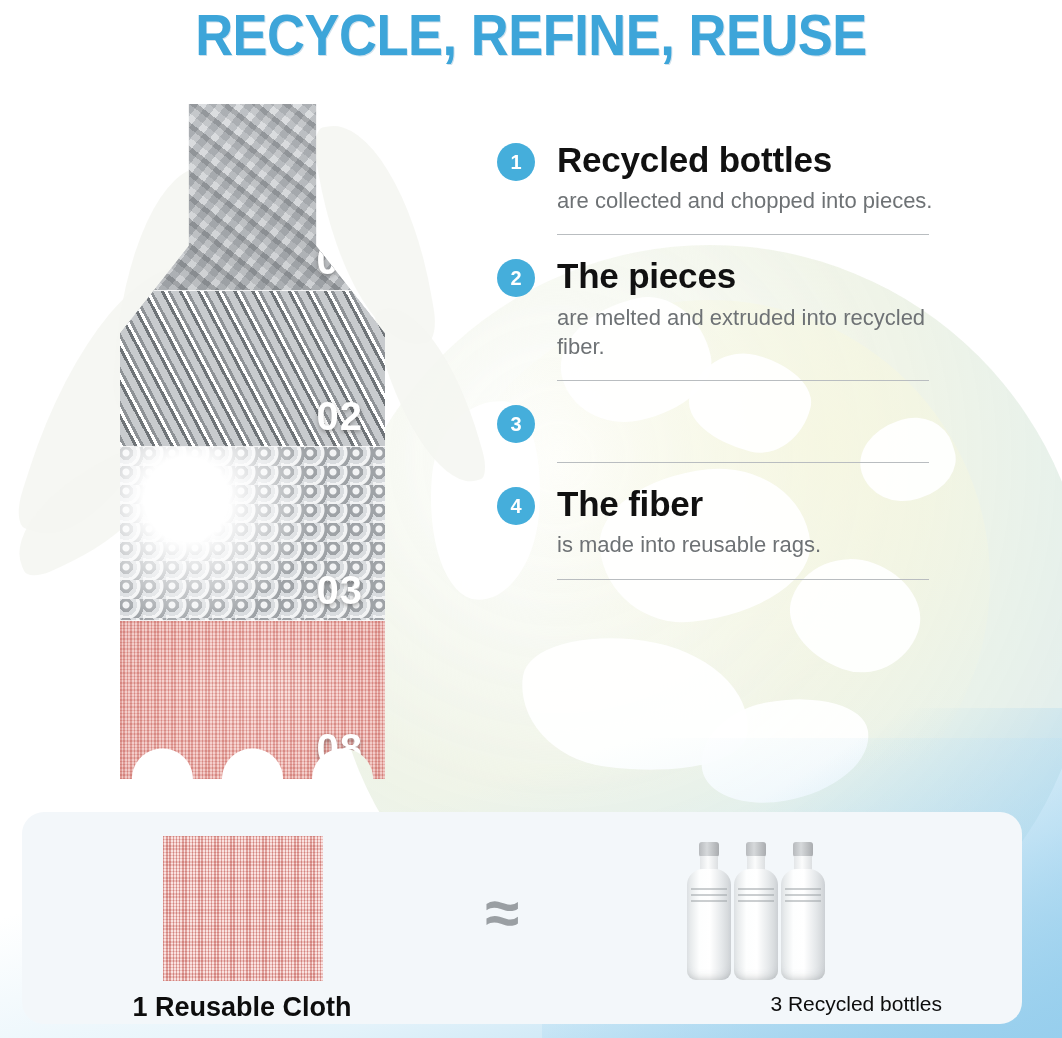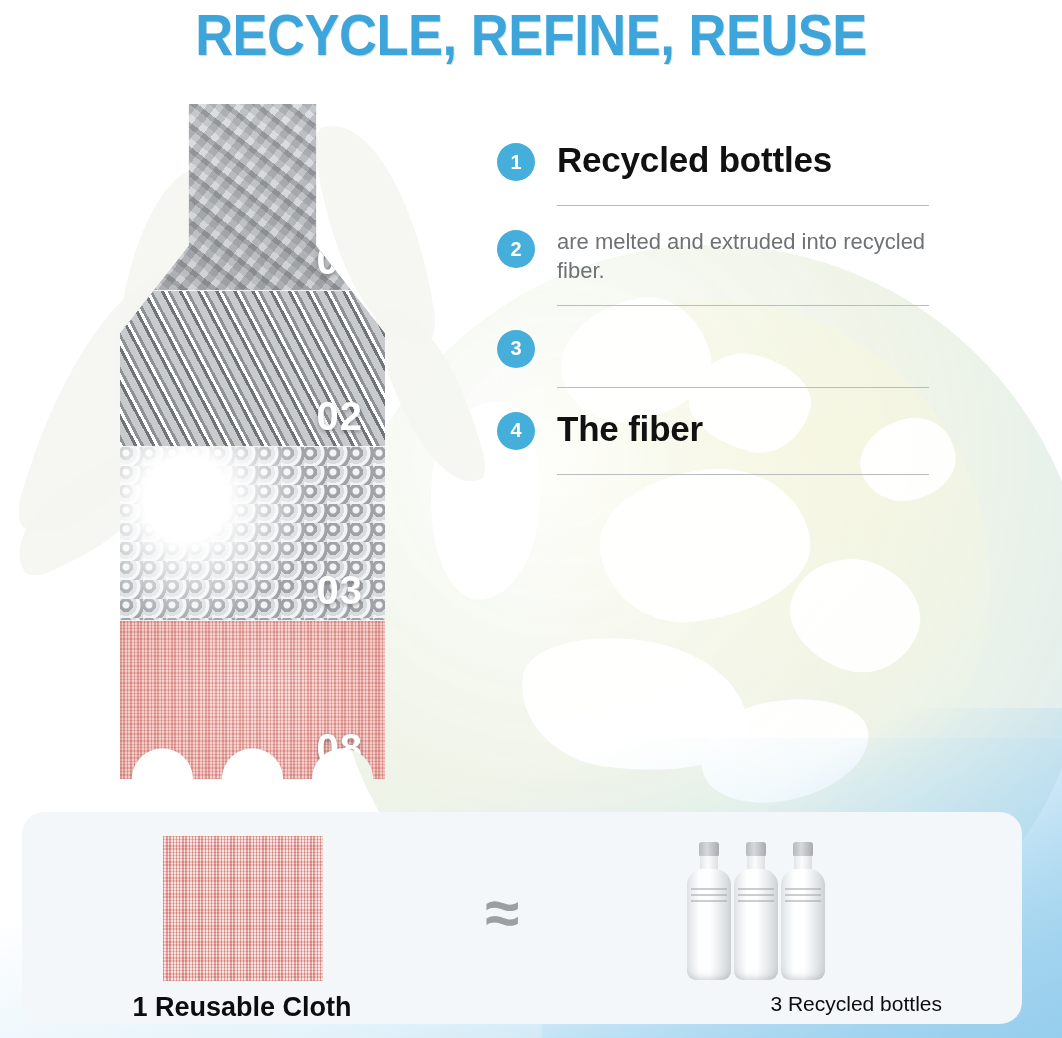--- a/index.html
+++ b/index.html
@@ -232,49 +232,52 @@
     </div>
   </div>
 
   <div class="steps">
 
     <div class="step">
       <div class="step-row">
         <div class="circle">1</div>
         <div class="step-text">
           <p class="step-head">Recycled bottles</p>
+          <p class="step-body">are collected and chopped into pieces.</p>
         </div>
       </div>
     </div>
     <div class="divider"></div>
 
     <div class="step">
       <div class="step-row">
         <div class="circle">2</div>
         <div class="step-text">
+          <p class="step-head">The pieces</p>
           <p class="step-body">are melted and extruded into recycled fiber.</p>
         </div>
       </div>
     </div>
     <div class="divider"></div>
 
     <div class="step">
       <div class="step-row">
         <div class="circle">3</div>
         <div class="step-text">
         </div>
       </div>
     </div>
     <div class="divider"></div>
 
     <div class="step">
       <div class="step-row">
         <div class="circle">4</div>
         <div class="step-text">
           <p class="step-head">The fiber</p>
+          <p class="step-body">is made into reusable rags.</p>
         </div>
       </div>
     </div>
     <div class="divider"></div>
 
   </div>
 
   <div class="card">
     <div class="cloth-swatch"></div>
     <div class="cloth-label">1 Reusable Cloth</div>

